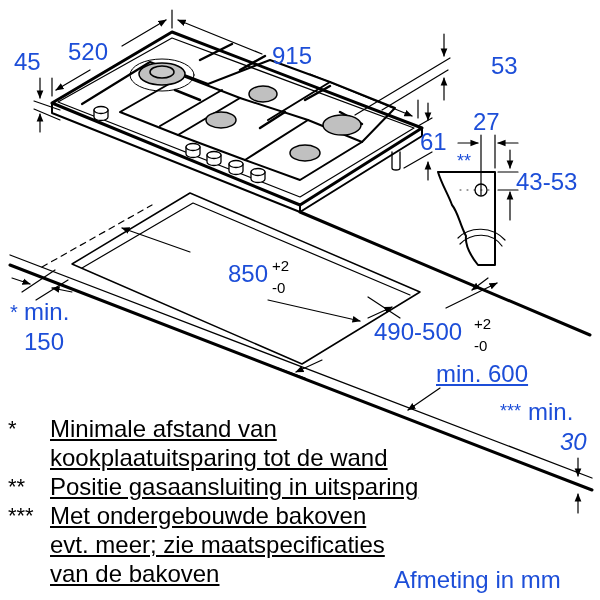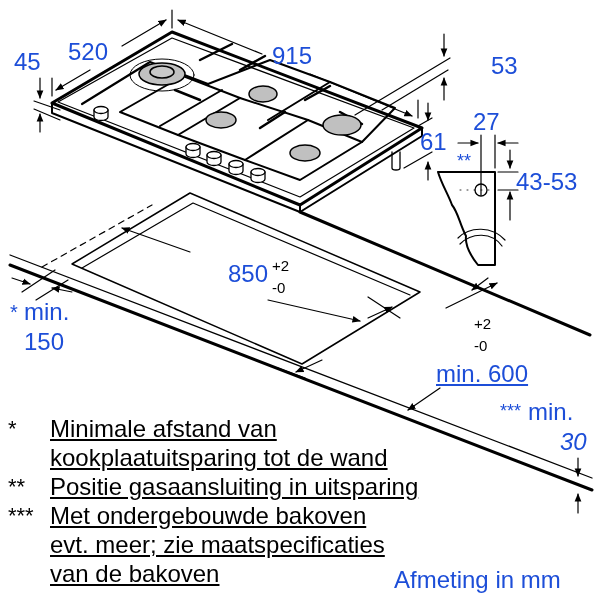--- a/index.html
+++ b/index.html
@@ -167,20 +167,21 @@
   <div class="lbl" style="left:457px; top:152px; font-size:18px;">**</div>
   <div class="lbl" style="left:516px; top:170px;">43-53</div>
 
   <div style="position:absolute; left:228px; top:262px; width:90px; height:40px;">
     <span class="lbl" style="left:0; top:0;">850</span>
     <span class="sup" style="left:44px; top:-4px;">+2</span>
     <span class="sup" style="left:44px; top:18px;">-0</span>
   </div>
 
   <div style="position:absolute; left:374px; top:320px; width:140px; height:40px;">
+    <span class="lbl" style="left:0; top:0;">490-500</span>
     <span class="sup" style="left:100px; top:-4px;">+2</span>
     <span class="sup" style="left:100px; top:18px;">-0</span>
   </div>
 
   <div class="lbl" style="left:436px; top:362px;text-decoration:underline;">min. 600</div>
 
   <div style="position:absolute; left:10px; top:300px; width:80px; height:56px;">
     <span class="lbl" style="left:0; top:2px; font-size:20px;">*</span>
     <span class="lbl" style="left:14px; top:0;">min.</span>
     <span class="lbl" style="left:14px; top:30px;">150</span>

